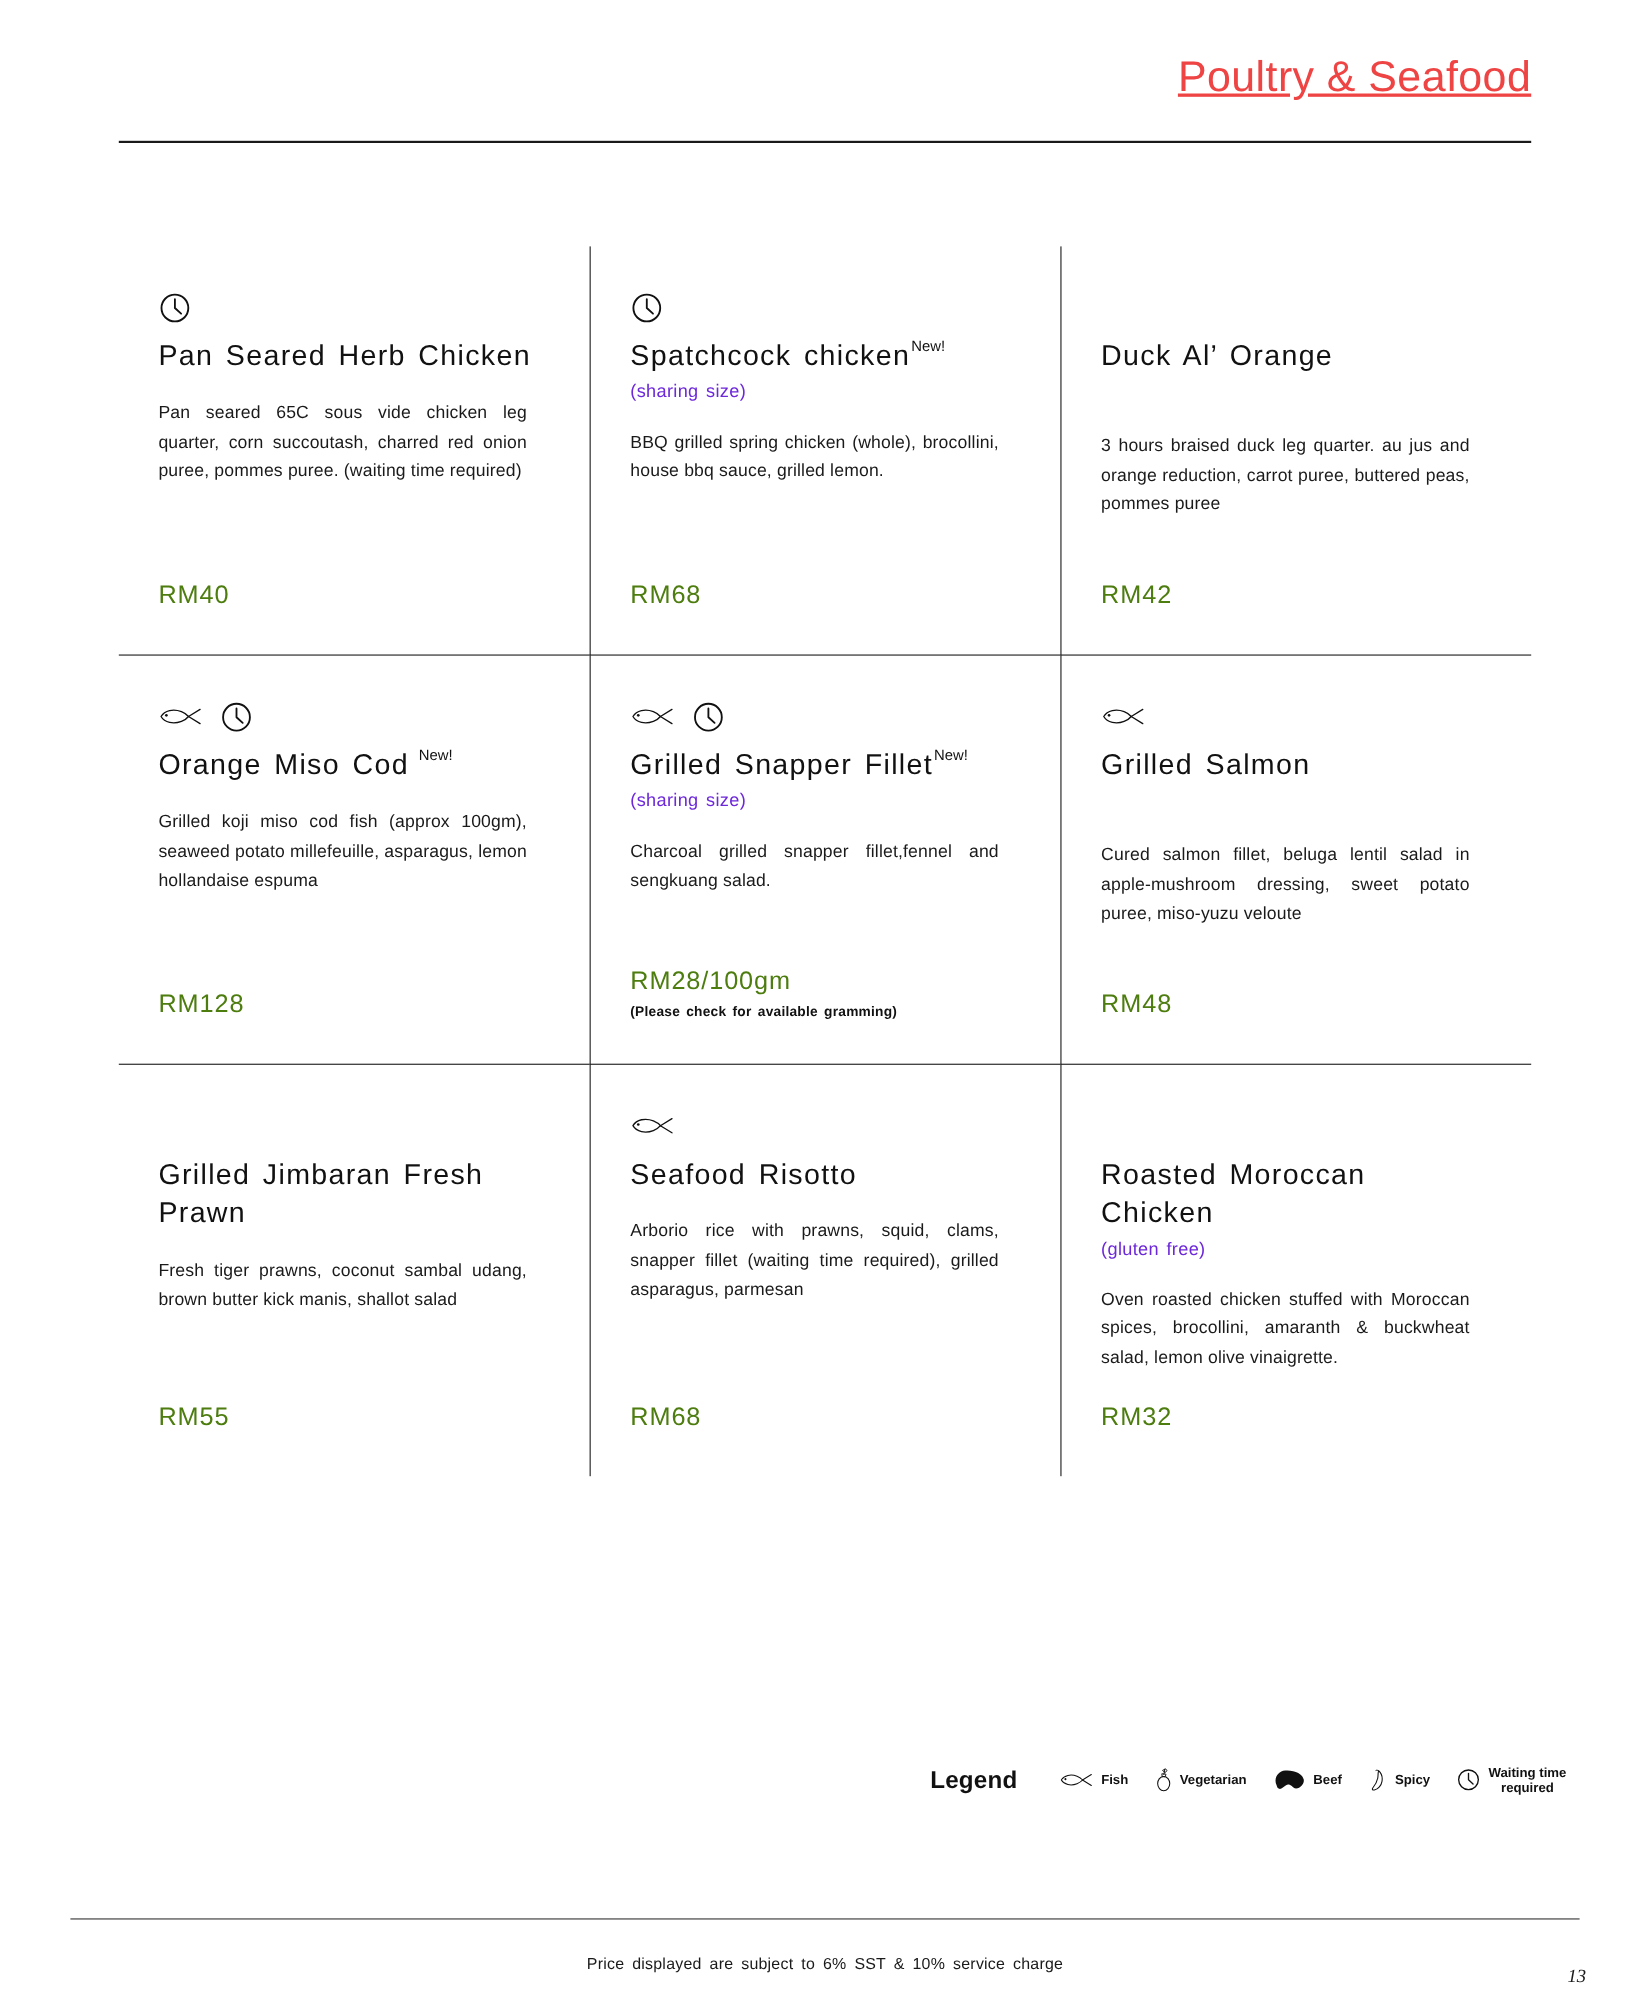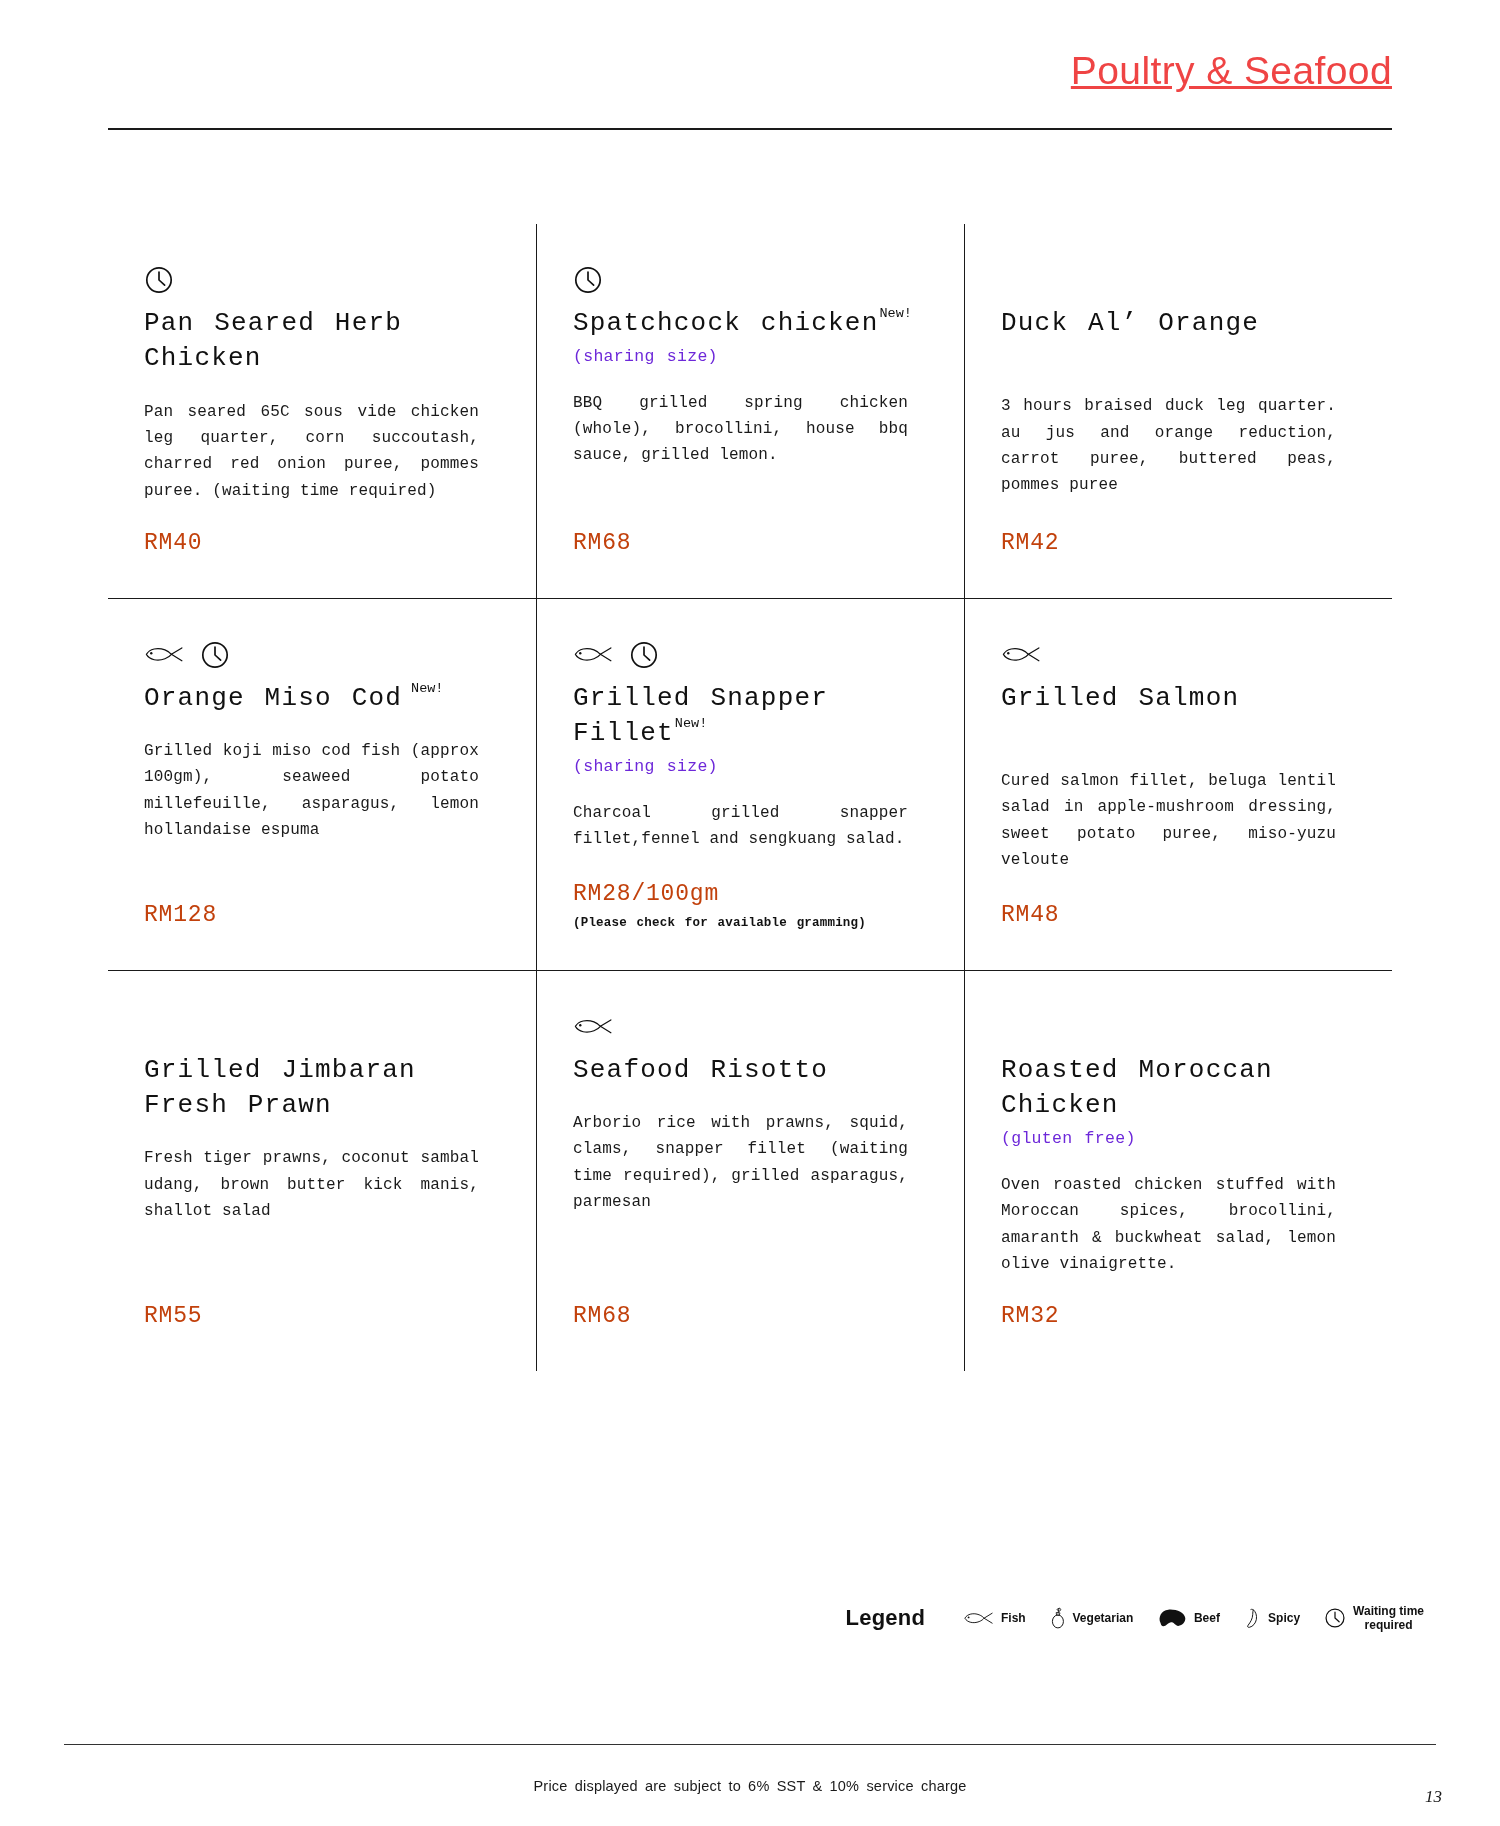--- a/index.html
+++ b/index.html
@@ -33,21 +33,20 @@
   .header-rule {
     margin-top: 33px;
     border-top: 2px solid #1a1a1a;
   }
 
   
   .menu-grid {
     margin: 94px 108px 0 108px;
     display: grid;
     grid-template-columns: 1fr 1fr 1fr;
-    font-family: Liberation Mono, monospace;
   }
 
   .menu-cell {
     position: relative;
     padding: 36px 44px 40px 36px;
     min-height: 372px;
     display: flex;
     flex-direction: column;
   }
 
@@ -133,21 +132,21 @@
 
   
   .price-wrap {
     margin-top: auto;
     padding-top: 26px;
   }
   .dish-price {
     font-size: 23px;
     font-weight: 400;
     letter-spacing: 0.8px;
-    color: #c2410c;
+    color: #4d7c0f;
     line-height: 1.2;
   }
   .price-note {
     font-size: 12.5px;
     font-weight: 700;
     letter-spacing: 0.2px;
     word-spacing: 2px;
     color: #111;
     margin-top: 7px;
   }

